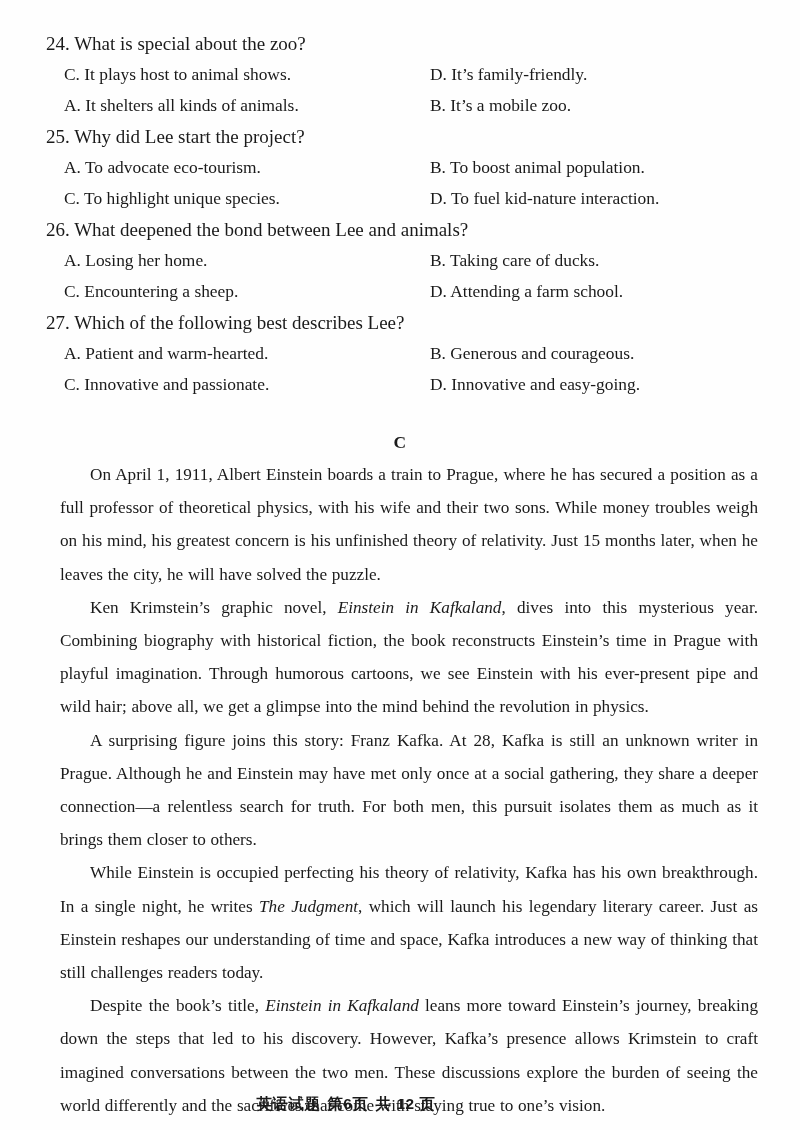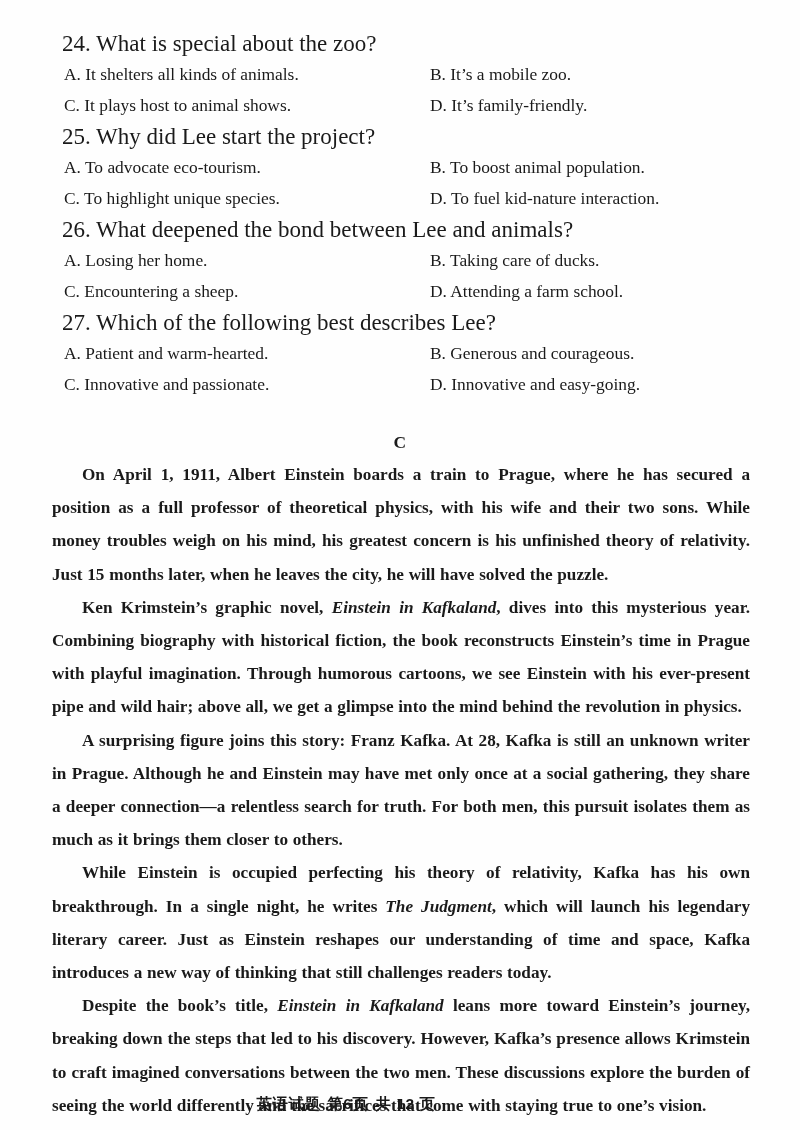--- a/index.html
+++ b/index.html
@@ -26,25 +26,24 @@
   }
 
   
   .questions {
     position: absolute;
     left: 46px;
     top: 28px;
     width: 712px;
   }
   .q-stem {
-    font-size: 23px;
+    font-size: 19px;
     line-height: 31px;
     white-space: nowrap;
     padding-left: 0px;
-    margin-left: 16px;
   }
   .q-options {
     display: block;
   }
   .opt-row {
     position: relative;
     height: 31px;
     line-height: 31px;
     font-size: 17.4px;
   }
@@ -69,24 +68,23 @@
     width: 800px;
     text-align: center;
     font-size: 17.4px;
     font-weight: bold;
     letter-spacing: 0.5px;
   }
 
   
   .passage {
     position: absolute;
-    left: 52px;
+    left: 60px;
     top: 458px;
     width: 698px;
-    font-weight: bold;
   }
   .passage p {
     margin: 0;
     text-align: justify;
     text-justify: inter-word;
     text-indent: 30px;
     font-size: 17.2px;
     line-height: 33.2px;
     word-spacing: 0.4px;
   }
@@ -112,26 +110,26 @@
 <body>
 
 <div id="page">
 
   <div class="questions">
 
     <div class="q-block">
       <div class="q-stem">24. What is special about the zoo?</div>
       <div class="q-options">
         <div class="opt-row">
+          <span class="opt-left">C. It plays host to animal shows.</span>
+          <span class="opt-right">D. It’s family-friendly.</span>
+        </div>
+        <div class="opt-row">
           <span class="opt-left">A. It shelters all kinds of animals.</span>
           <span class="opt-right">B. It’s a mobile zoo.</span>
-        </div>
-        <div class="opt-row">
-          <span class="opt-left">C. It plays host to animal shows.</span>
-          <span class="opt-right">D. It’s family-friendly.</span>
         </div>
       </div>
     </div>
 
     <div class="q-block">
       <div class="q-stem">25. Why did Lee start the project?</div>
       <div class="q-options">
         <div class="opt-row">
           <span class="opt-left">A. To advocate eco-tourism.</span>
           <span class="opt-right">B. To boost animal population.</span>

